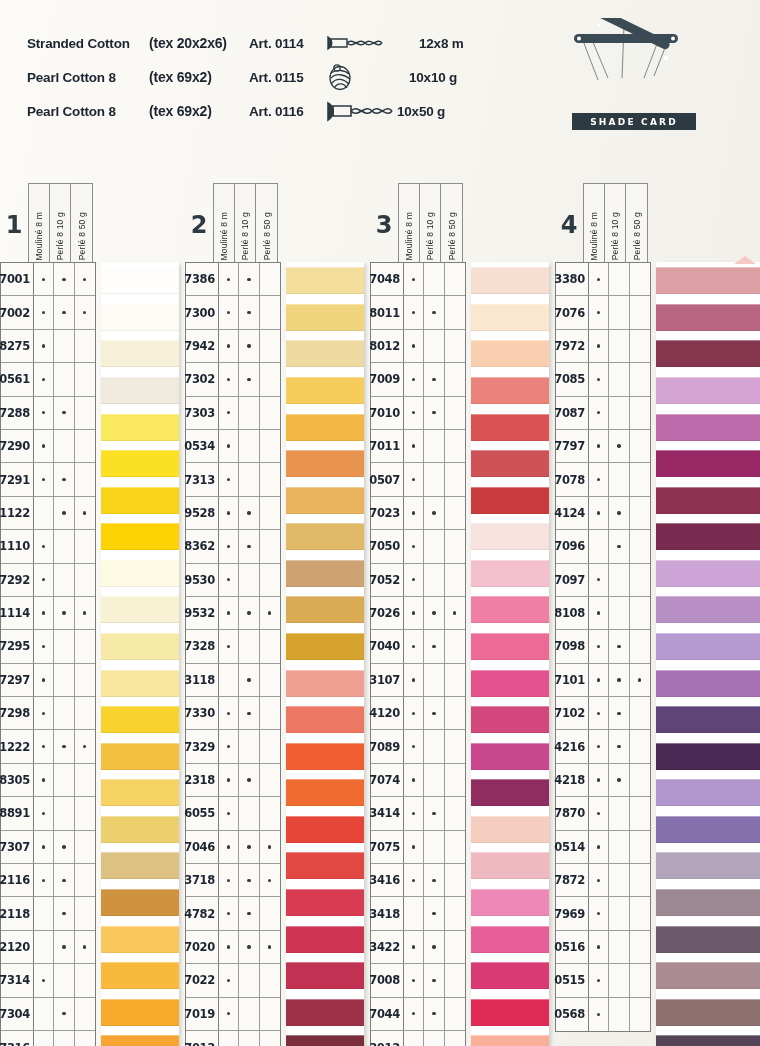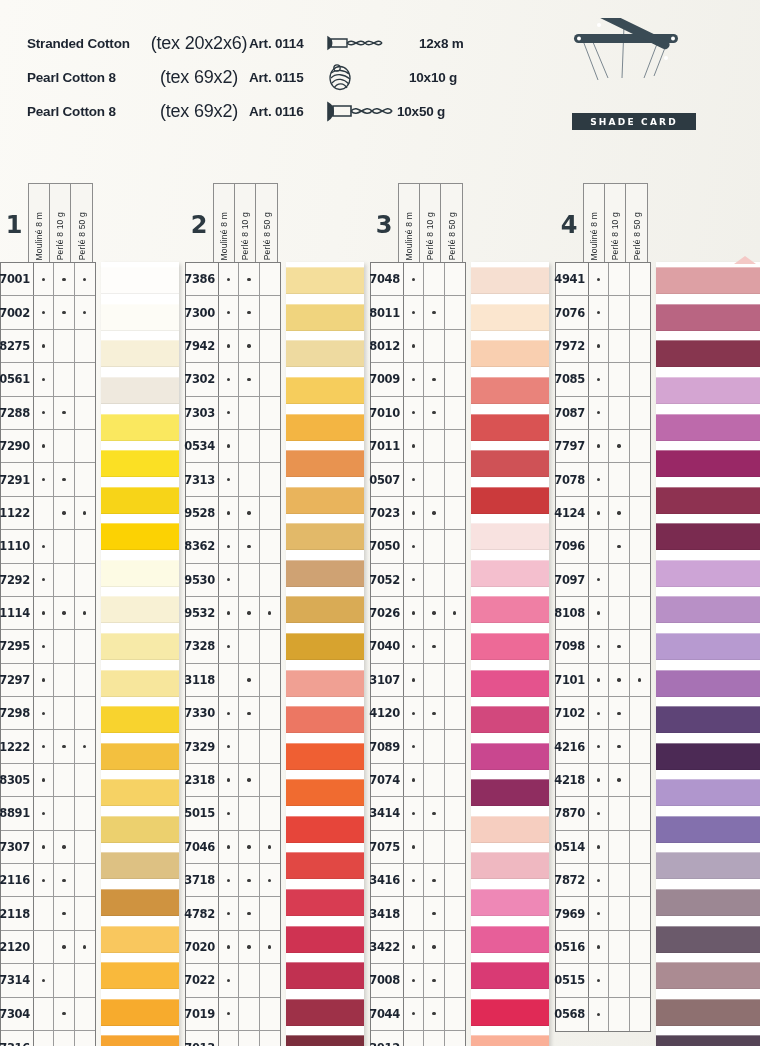--- a/index.html
+++ b/index.html
@@ -14,21 +14,21 @@
   .page{
     position:absolute;inset:0;
     background:
       linear-gradient(100deg,#fbfaf6 0%,#f7f6f1 40%,#efeee8 100%);
   }
   
   .header{position:absolute;left:0;top:0;width:744px;height:150px;}
   .spec-table{position:absolute;left:27px;top:26px;}
   .spec-row{display:flex;align-items:center;height:34px;}
   .spec-name{width:122px;font-size:13.5px;font-weight:bold;color:#1c2430;letter-spacing:-0.2px;}
-  .spec-tex{width:100px;font-size:18px;font-weight:normal;color:#1c2430;letter-spacing:-0.2px;text-align:center;}
+  .spec-tex{width:100px;font-size:14px;font-weight:bold;color:#1c2430;letter-spacing:-0.2px;}
   .spec-art{width:76px;font-size:13.5px;font-weight:bold;color:#1c2430;letter-spacing:-0.2px;}
   .spec-icon{width:72px;display:flex;align-items:center;justify-content:flex-start;}
   .spec-qty{font-size:13.5px;font-weight:bold;color:#1c2430;letter-spacing:-0.2px;white-space:nowrap;}
   .r1 .spec-qty{padding-left:22px;}
   .r2 .spec-qty{padding-left:12px;}
   .r3 .spec-qty{padding-left:0px;}
 
   
   .logo{position:absolute;left:508px;top:18px;width:240px;height:116px;}
   .logo-word{
@@ -666,21 +666,21 @@
           <div class="gcode">2318</div>
           <div class="gdot">
             <span class="dot"></span>
           </div>
           <div class="gdot">
             <span class="dot"></span>
           </div>
           <div class="gdot"></div>
         </div>
         <div class="grow">
-          <div class="gcode">5015</div>
+          <div class="gcode">6055</div>
           <div class="gdot">
             <span class="dot"></span>
           </div>
           <div class="gdot"></div>
           <div class="gdot"></div>
         </div>
         <div class="grow">
           <div class="gcode">7046</div>
           <div class="gdot">
             <span class="dot"></span>
@@ -1140,21 +1140,21 @@
         <div class="vert-head">
             <span>Perlé 8 10 g</span>
           </div>
         <div class="vert-head">
             <span>Perlé 8 50 g</span>
           </div>
       </div>
     </div>
     <div class="grid">
         <div class="grow">
-          <div class="gcode">4941</div>
+          <div class="gcode">3380</div>
           <div class="gdot">
             <span class="dot"></span>
           </div>
           <div class="gdot"></div>
           <div class="gdot"></div>
         </div>
         <div class="grow">
           <div class="gcode">7076</div>
           <div class="gdot">
             <span class="dot"></span>

